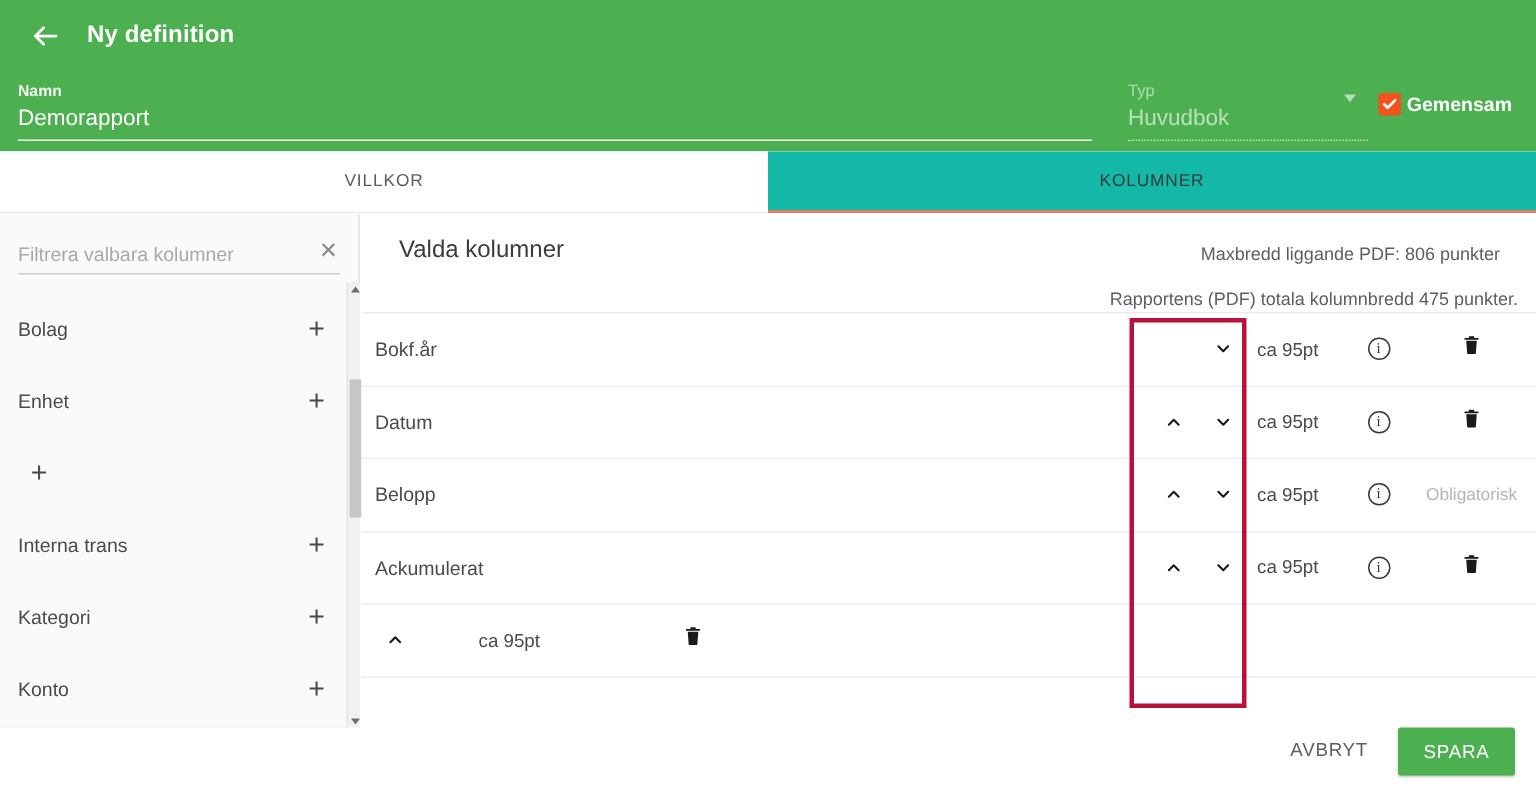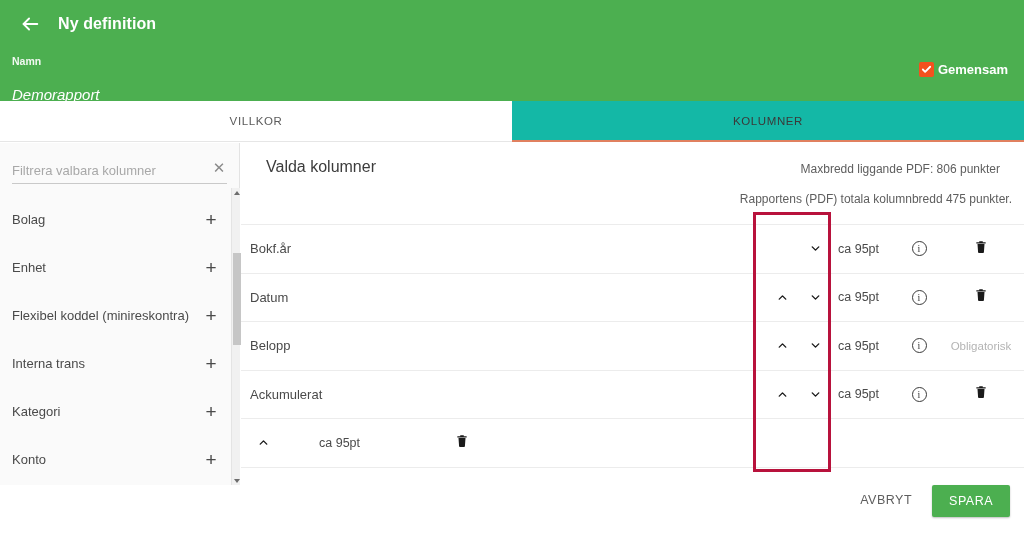--- a/index.html
+++ b/index.html
@@ -26,24 +26,23 @@
   .hdr-title {
     color: #ffffff; font-size: 16px; font-weight: bold; margin-left: 8px;
     letter-spacing: .1px;
   }
 
   .field-namn { position: absolute; left: 12px; top: 55px; width: 716px; }
   .field-typ  { position: absolute; left: 752px; top: 55px; width: 160px; }
   .fld-label { font-size: 10.5px; line-height: 13px; color: rgba(255,255,255,.92); font-weight: bold; }
   .fld-label.dim { color: rgba(255,255,255,.55); font-weight: normal; font-size: 11px; }
   .fld-value {
-    font-size: 15px; color: #ffffff; line-height: 22px; margin-top: 16px;
+    font-size: 15px; color: #ffffff; line-height: 22px; margin-top: 0;
     background: transparent; border: none; outline: none; width: 100%;
     font-family: "Liberation Sans", sans-serif;
-    font-style: italic;
   }
   .fld-value.dim { color: rgba(255,255,255,.62); }
   .fld-underline { height: 1px; background: rgba(255,255,255,.95); margin-top: 3px; }
   .fld-underline.dotted {
     height: 0; background: none; border-bottom: 1px dotted rgba(255,255,255,.65);
   }
   .typ-wrap { position: relative; }
   .typ-caret {
     position: absolute; right: 8px; top: 8px; width: 0; height: 0;
     border-left: 4px solid transparent; border-right: 4px solid transparent;
@@ -126,21 +125,21 @@
     position: absolute; left: 1px; top: 65px; width: 8px; height: 92px;
     background: #c6c6c6; cursor: pointer;
   }
 
   
   .main-panel { position: absolute; left: 241px; top: 0; width: 783px; height: 344px; background: #fff; }
   .panel-title { position: absolute; left: 25px; top: 16px; font-size: 16px; color: #3c3c3c; }
   .panel-note1 { position: absolute; right: 24px; top: 20px; font-size: 12px; color: #5e5e5e; }
   .panel-note2 { position: absolute; right: 12px; top: 50px; font-size: 12px; color: #5e5e5e; }
 
-  .rows { position: absolute; left: 0; top: 82px; width: 783px; }
+  .rows { position: absolute; left: 0; top: 66px; width: 783px; }
   .row {
     position: relative; height: 48.5px; display: flex; align-items: center;
     border-top: 1px solid #ececec;
   }
   .row:first-child { border-top: 1px solid #ececec; }
   .row-name { margin-left: 9px; font-size: 13px; color: #4a4a4a; flex: 1; }
   .arrows-cell {
     width: 78px; display: flex; align-items: center; justify-content: space-around;
     padding: 0 6px;
   }
@@ -196,20 +195,26 @@
       </div>
       <div class="hdr-title">Ny definition</div>
     </div>
 
     <div class="field-namn">
       <div class="fld-label">Namn</div>
       <input class="fld-value" type="text" value="Demorapport" style="">
       <div class="fld-underline"></div>
     </div>
 
+    <div class="field-typ typ-wrap">
+      <div class="fld-label dim">Typ</div>
+      <div class="fld-value dim">Huvudbok</div>
+      <div class="typ-caret"></div>
+      <div class="fld-underline dotted"></div>
+    </div>
 
     <div class="shared-wrap">
       <div class="shared-box">
         <svg width="11" height="11" viewBox="0 0 24 24" fill="none" stroke="#ffffff" stroke-width="4" stroke-linecap="round" stroke-linejoin="round">
           <polyline points="20,6 9,17 4,12"></polyline>
         </svg>
       </div>
       <span class="shared-label">Gemensam</span>
     </div>
   </div>
@@ -231,21 +236,20 @@
       <div class="col-list">
         <div class="col-item">
           <span class="col-item-label">Bolag</span>
           <span class="col-add">+</span>
         </div>
         <div class="col-item">
           <span class="col-item-label">Enhet</span>
           <span class="col-add">+</span>
         </div>
         <div class="col-item">
-          <span class="col-item-label">Flexibel koddel (minireskontra)</span>
           <span class="col-add">+</span>
         </div>
         <div class="col-item">
           <span class="col-item-label">Interna trans</span>
           <span class="col-add">+</span>
         </div>
         <div class="col-item">
           <span class="col-item-label">Kategori</span>
           <span class="col-add">+</span>
         </div>

